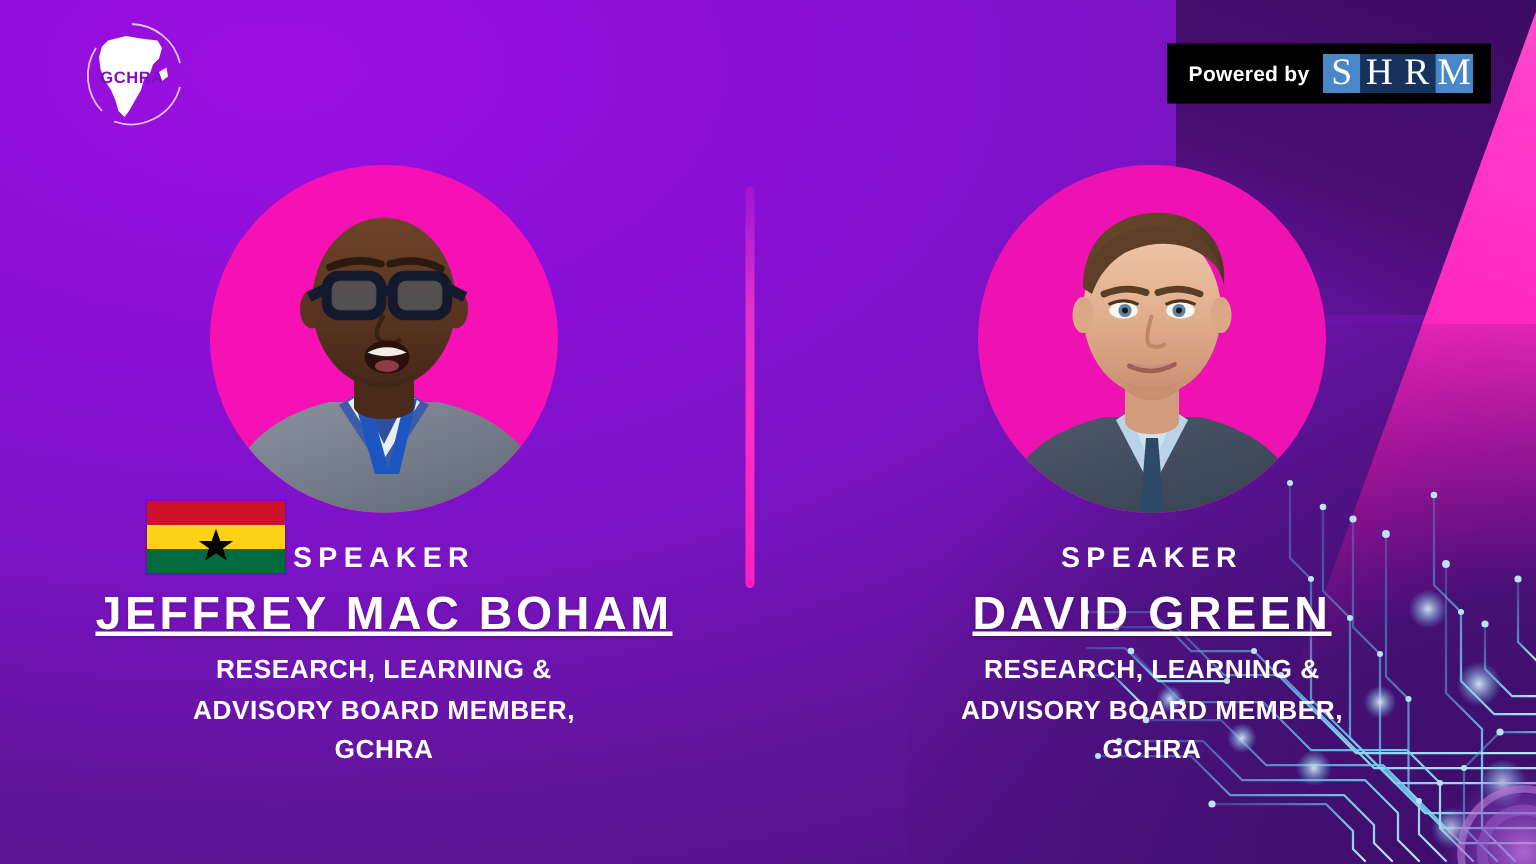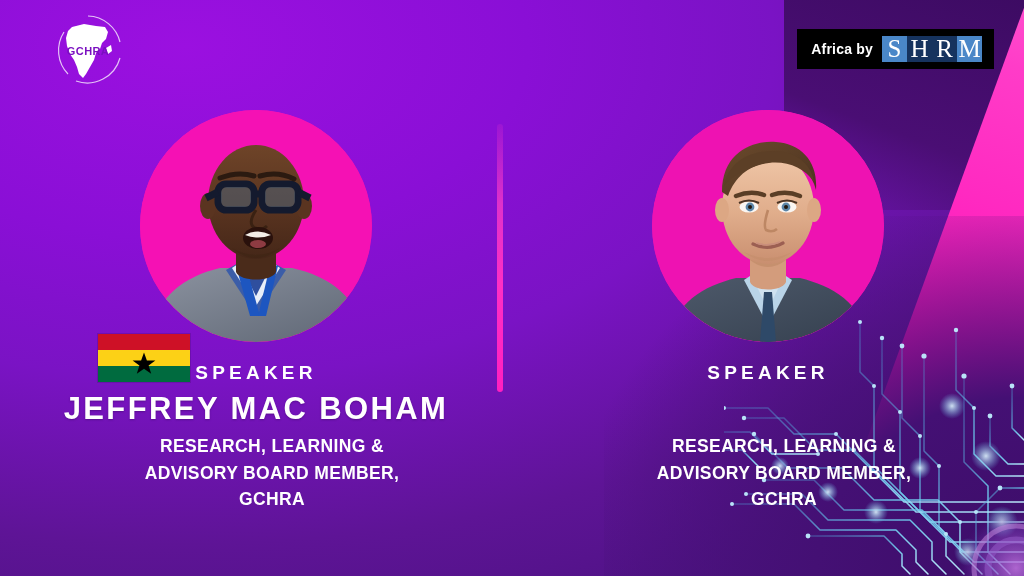--- a/index.html
+++ b/index.html
@@ -138,24 +138,25 @@
     text-align:center; color:#fff;
   }
   .role-label {
     top:362px; font-size:19px; font-weight:bold;
     letter-spacing:4.2px;
   }
   .speaker-name {
     top:391px; font-size:31px; font-weight:bold;
     letter-spacing:2.4px;
     text-shadow:0 1px 2px rgba(40,0,70,.35);
+    text-decoration:underline;
   }
   .speaker-title {
     top:433px; font-size:17.5px; font-weight:bold;
-    line-height:1.52; letter-spacing:.35px;margin-left:16px;
+    line-height:1.52; letter-spacing:.35px;
   }
   .speaker-title div { white-space:nowrap; }
 </style>
 </head>
 <body>
 
 <div class="stage">
 
   <div class="band band-l2"></div>
 
@@ -257,21 +258,21 @@
                               L17 34 L16 26 L18 19 Z"></path>
         <path fill="#fff" d="M56 36 L61 33 L62 39 L58 42 Z"></path>
         <text x="38" y="43" font-family="Liberation Sans, sans-serif" font-size="11" font-weight="bold" fill="#7A0FC0" text-anchor="middle" letter-spacing="0.4">GCHRA</text>
       </svg>
     </div>
     <div class="logo-text">
     </div>
   </div>
 
   <div class="powered">
-    <span class="powered-label">Africa by</span>
+    <span class="powered-label">Powered by</span>
     <span class="shrm">
       <span class="b-light">S</span>
       <span class="b-dark">H</span>
       <span class="b-dark">R</span>
       <span class="b-light">M</span>
     </span>
   </div>
 
   <div class="divider"></div>
 
@@ -413,20 +414,21 @@
 
           <path d="M101 134 q15 7 30 -1" stroke="#9C5F52" stroke-width="3.2" fill="none" stroke-linecap="round"></path>
           <path d="M104 133 q12 4 24 -1" stroke="#C98E7C" stroke-width="1.6" fill="none"></path>
 
           <path d="M92 142 q24 18 48 0 q-24 12 -48 0Z" fill="#BD8764" opacity=".3"></path>
         </g>
       </svg>
     </div>
 
     <div class="meta role-label">SPEAKER</div>
+    <div class="meta speaker-name">DAVID GREEN</div>
     <div class="meta speaker-title">
       <div>RESEARCH, LEARNING &amp;</div>
       <div>ADVISORY BOARD MEMBER,</div>
       <div>GCHRA</div>
     </div>
   </div>
 
 </div>
 
 </body></html>

